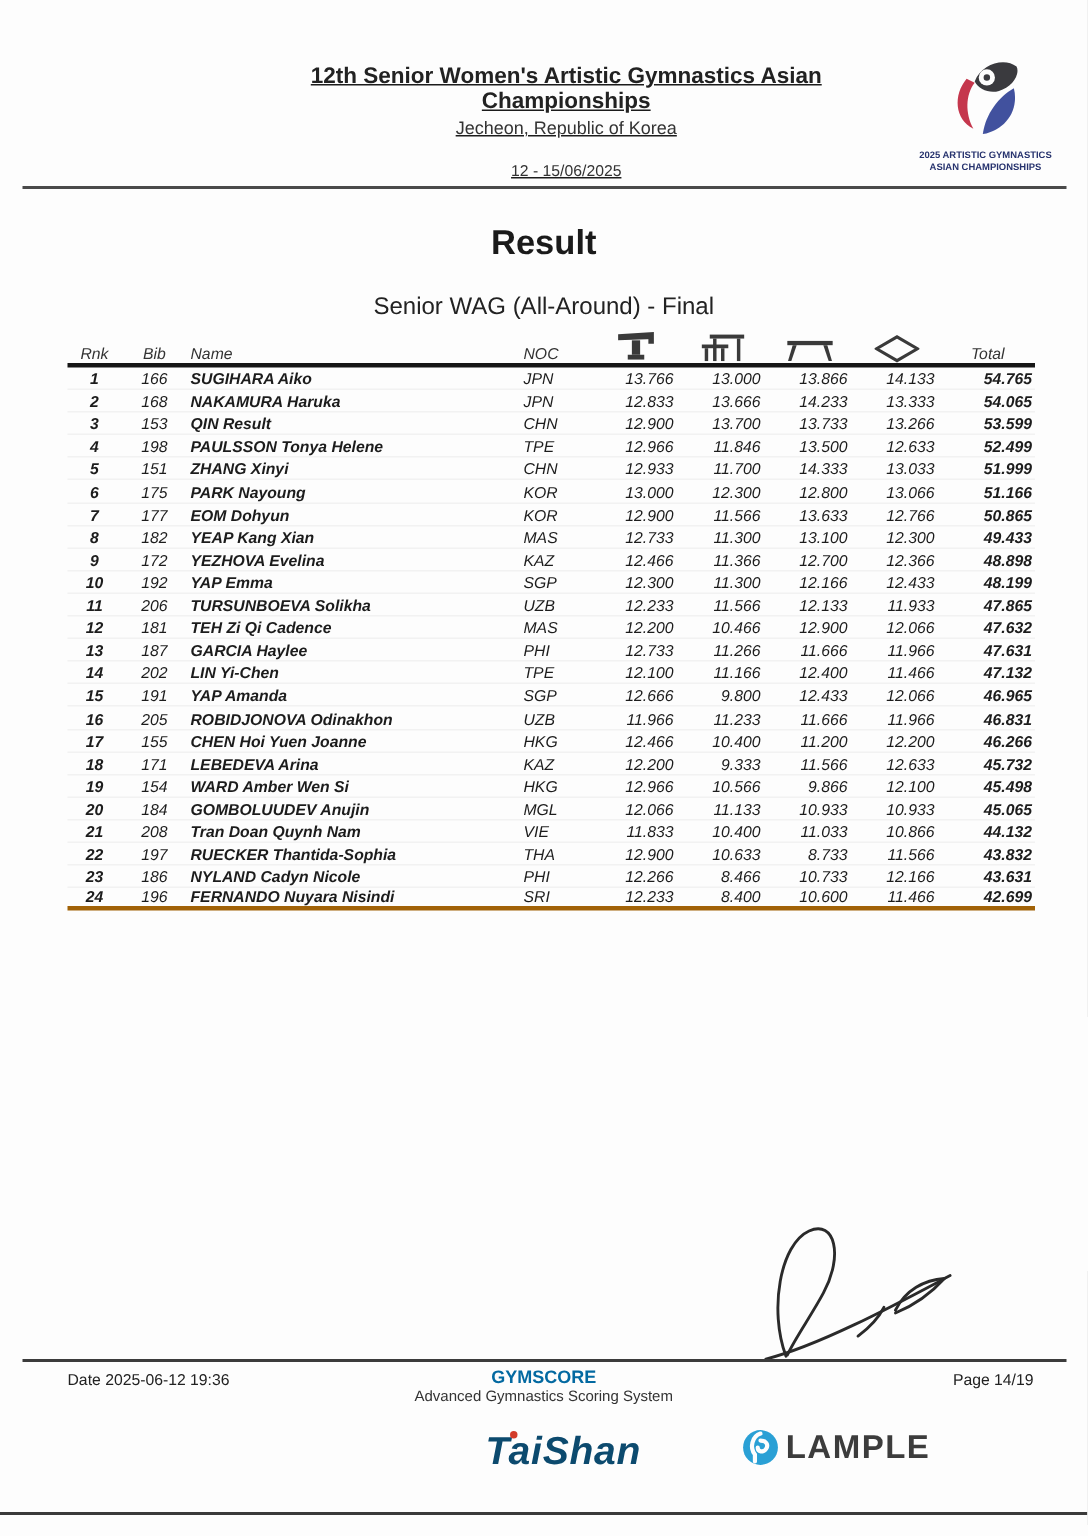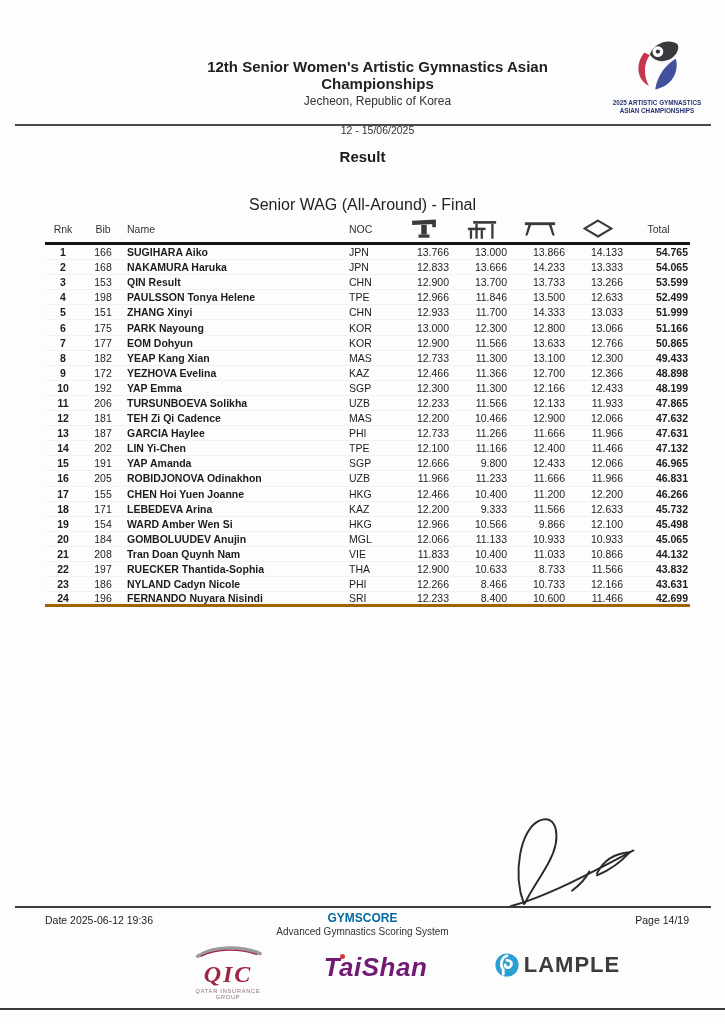--- a/index.html
+++ b/index.html
@@ -4,35 +4,35 @@
 <style>
   * { margin:0; padding:0; box-sizing:border-box; }
   html,body { background:#e8e8e8; }
   body { font-family:"Liberation Sans", sans-serif; color:#1c1c1c; }
   .page { position:relative; width:725px; height:1024px; background:#fdfdfd; margin:0 auto; overflow:hidden; }
 
   
   .doc-header { position:absolute; top:36px; left:0; right:0; height:86px; }
   .agu-logo { position:absolute; left:46px; top:6px; width:125px; text-align:center; }
   .agu-caption { font-size:7.5px; font-weight:bold; color:#b3924c; letter-spacing:.4px; margin-top:1px; white-space:nowrap; }
-  .header-center { position:absolute; left:150px; right:120px; top:22px; text-align:center; }
+  .header-center { position:absolute; left:150px; right:120px; top:6px; text-align:center;text-decoration:underline; }
   .hc-title { font-size:15px; font-weight:bold; color:#222; }
   .hc-sub { font-size:12px; color:#333; margin-top:2px; }
   .hc-dates { font-size:10.5px; color:#333; margin-top:16px; }
   .event-logo { position:absolute; right:18px; top:2px; width:100px; text-align:center; }
   .event-caption { font-size:6.3px; font-weight:bold; color:#27336e; line-height:1.25; margin-top:1px; }
   .header-rule { position:absolute; top:124px; left:15px; right:14px; height:0; border-top:2px solid #4a4a4a; }
 
   
-  .result-title { position:absolute; top:148px; left:0; right:0; text-align:center; font-size:15px; font-weight:bold; color:#1a1a1a; }
+  .result-title { position:absolute; top:148px; left:0; right:0; text-align:center; font-size:23px; font-weight:bold; color:#1a1a1a; }
   .result-sub { position:absolute; top:196px; left:0; right:0; text-align:center; font-size:16px; color:#222; }
 
   
   .results-table { position:absolute; top:215px; left:45px; width:645px; }
-  .tr { display:flex; align-items:center; }
+  .tr { display:flex; align-items:flex-end;font-style:italic; }
   .thead { height:30px; border-bottom:3px solid #161616; color:#333; font-size:10.5px; }
   .tbody .tr { height:15.1px; font-size:10.5px; border-bottom:1px solid #f2f2f2; }
   .tbody .tr:last-child { border-bottom:3px solid #a16207; }
   .td,.th { overflow:hidden; white-space:nowrap; }
   .c-rnk { width:36px; text-align:center; }
   .c-bib { width:44px; text-align:center; }
   .c-name { width:218px; text-align:left; padding-left:2px; }
   .c-noc { width:52px; text-align:left; padding-left:6px; }
   .c-s { width:58px; text-align:right; padding-right:4px; }
   .c-total { width:63px; text-align:right; padding-right:2px; }
@@ -53,21 +53,21 @@
   .footer-app { font-size:12px; font-weight:bold; color:#0369a1; }
   .footer-app-sub { font-size:10px; color:#333; margin-top:1px; }
   .footer-page { position:absolute; top:914px; right:36px; font-size:10.5px; color:#222; }
 
   
   .sponsors { position:absolute; top:942px; left:0; right:0; height:62px; }
   .sp-qic { position:absolute; left:183px; top:2px; width:90px; text-align:center; }
   .qic-word { font-family:"Liberation Serif", serif; font-style:italic; font-weight:bold; font-size:24px; color:#9e2643; letter-spacing:2px; line-height:1; }
   .qic-caption { font-size:5.6px; color:#8d6f72; letter-spacing:.8px; margin-top:2px; }
   .sp-taishan { position:absolute; left:308px; top:10px; width:135px; text-align:center; }
-  .taishan-word { position:relative; display:inline-block; font-weight:bold; font-style:italic; font-size:26px; color:#701a75; letter-spacing:0.5px; }
+  .taishan-word { position:relative; display:inline-block; font-weight:bold; font-style:italic; font-size:26px; color:#0c4a6e; letter-spacing:0.5px; }
   .taishan-dot { position:absolute; width:5px; height:5px; border-radius:50%; background:#d23c2a; left:32px; top:2px; }
   .sp-lample { position:absolute; left:487px; top:10px; width:140px; }
   .lample-row { display:flex; align-items:center; gap:4px; justify-content:center;text-align:right; }
   .lample-word { font-size:22px; font-weight:bold; color:#3c3c3c; letter-spacing:1px; }
 
   .page-bottom-edge { position:absolute; top:1008px; left:0; right:0; height:2px; background:#3a3a3a; }
 </style>
 </head>
 <body>
 
@@ -423,28 +423,20 @@
   <div class="footer-rule"></div>
   <div class="footer-date">Date 2025-06-12 19:36</div>
   <div class="footer-center">
     <div class="footer-app">GYMSCORE</div>
     <div class="footer-app-sub">Advanced Gymnastics Scoring System</div>
   </div>
   <div class="footer-page">Page 14/19</div>
 
   <div class="sponsors">
 
-    <div class="sp-qic">
-      <svg width="78" height="14" viewBox="0 0 90 16">
-        <path d="M10,14 C30,2 60,2 82,11" fill="none" stroke="#9a9aa0" stroke-width="4" stroke-linecap="round"></path>
-        <path d="M14,14 C32,5 58,5 78,12" fill="none" stroke="#9e2643" stroke-width="1.6" stroke-linecap="round"></path>
-      </svg>
-      <div class="qic-word">QIC</div>
-      <div class="qic-caption">QATAR INSURANCE GROUP</div>
-    </div>
 
     <div class="sp-taishan">
       <span class="taishan-word">TaiShan</span>
       <span class="taishan-dot"></span>
     </div>
 
     <div class="sp-lample">
       <div class="lample-row">
         <svg width="26" height="26" viewBox="0 0 28 28">
           <circle cx="14" cy="14" r="12.5" fill="#2aa0d5"></circle>

